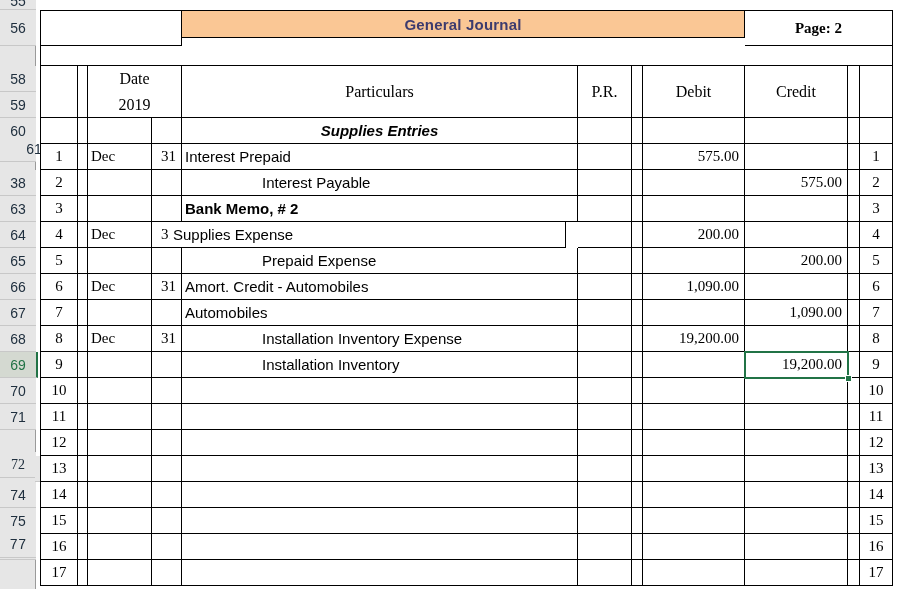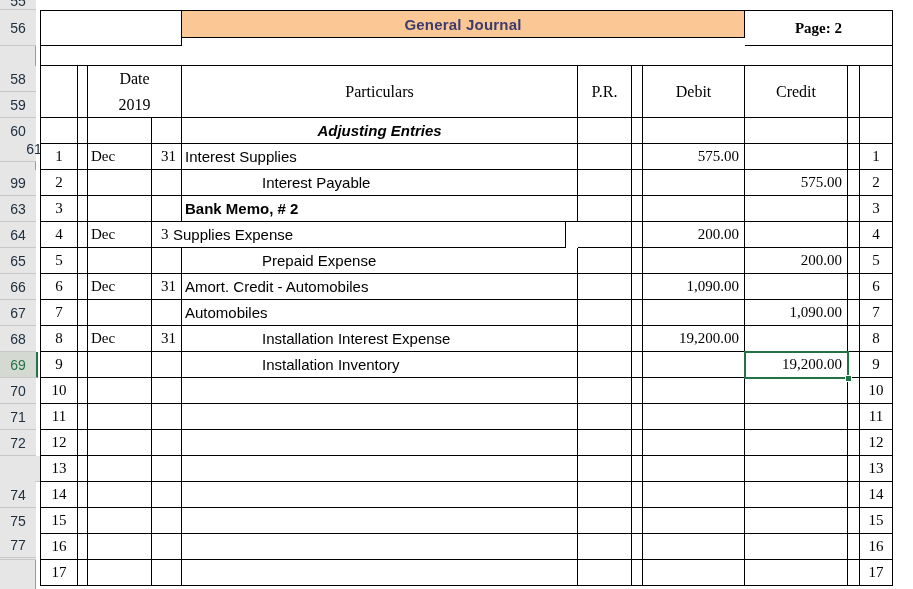--- a/index.html
+++ b/index.html
@@ -139,36 +139,36 @@
   <div class="rowhdr-col"></div>
   <div class="gutter-gap"></div>
   <div id="rowheaders">
       <div class="rowhdr" style="top: -8px; height: 18px;">55</div>
       <div class="rowhdr" style="top: 10px; height: 36px;">56</div>
       <div class="rowhdr" style="top: 46px; height: 20px; margin-top: 39px;">57</div>
       <div class="rowhdr" style="top: 66px; height: 26px;">58</div>
       <div class="rowhdr" style="top: 92px; height: 26px;">59</div>
       <div class="rowhdr" style="top: 118px; height: 26px; text-align: right;">60</div>
       <div class="rowhdr" style="top: 136px; height: 26px; padding-left: 32px;">61</div>
-      <div class="rowhdr" style="top: 170px; height: 26px;">99</div>
+      <div class="rowhdr" style="top: 170px; height: 26px;">38</div>
       <div class="rowhdr" style="top: 196px; height: 26px;">63</div>
       <div class="rowhdr" style="top: 222px; height: 26px;">64</div>
       <div class="rowhdr" style="top: 248px; height: 26px;">65</div>
       <div class="rowhdr" style="top: 274px; height: 26px;">66</div>
       <div class="rowhdr" style="top: 300px; height: 26px;">67</div>
       <div class="rowhdr" style="top: 326px; height: 26px;">68</div>
       <div class="rowhdr sel" style="top: 352px; height: 26px;">69</div>
       <div class="rowhdr" style="top: 378px; height: 26px;">70</div>
       <div class="rowhdr" style="top: 404px; height: 26px;">71</div>
-      <div class="rowhdr" style="top: 430px; height: 26px;">72</div>
+      <div class="rowhdr" style="top: 452px; height: 26px; font-family: Liberation Serif, serif;">72</div>
       <div class="rowhdr" style="top: 456px; height: 26px; margin-left: 35px;">73</div>
       <div class="rowhdr" style="top: 482px; height: 26px;">74</div>
       <div class="rowhdr" style="top: 508px; height: 26px;">75</div>
       <div class="rowhdr" style="top: 534px; height: 26px;">76</div>
-      <div class="rowhdr" style="top: 532px; height: 26px;">77</div>
+      <div class="rowhdr" style="top: 532px; height: 26px; font-family: Liberation Mono, monospace;">77</div>
     </div>
 
   <div id="grid">
       <div class="cell lb tb" style="left: 40px; width: 142px; top: 10px; height: 36px;"></div>
       <div class="cell tb c title-cell" style="left: 182px; width: 563px; top: 10px; height: 28px;">General Journal</div>
       <div class="cell tb c page-cell" style="left: 745px; width: 148px; top: 10px; height: 36px;">Page: 2</div>
       <div class="cell lb" style="left: 40px; width: 853px; top: 46px; height: 20px;"></div>
       <div class="cell lb" style="left: 40px; width: 38px; top: 66px; height: 52px;"></div>
       <div class="cell" style="left: 78px; width: 10px; top: 66px; height: 52px;"></div>
       <div class="cell c hdr-label nob" style="left: 88px; width: 94px; top: 66px; height: 26px;">Date</div>
@@ -177,32 +177,32 @@
       <div class="cell c hdr-label" style="left: 578px; width: 54px; top: 66px; height: 52px;">P.R.</div>
       <div class="cell" style="left: 632px; width: 11px; top: 66px; height: 52px;"></div>
       <div class="cell c hdr-label" style="left: 643px; width: 102px; top: 66px; height: 52px;">Debit</div>
       <div class="cell c hdr-label" style="left: 745px; width: 103px; top: 66px; height: 52px;">Credit</div>
       <div class="cell" style="left: 848px; width: 12px; top: 66px; height: 52px;"></div>
       <div class="cell" style="left: 860px; width: 33px; top: 66px; height: 52px;"></div>
       <div class="cell lb" style="left: 40px; width: 38px; top: 118px; height: 26px;"></div>
       <div class="cell" style="left: 78px; width: 10px; top: 118px; height: 26px;"></div>
       <div class="cell" style="left: 88px; width: 64px; top: 118px; height: 26px;"></div>
       <div class="cell" style="left: 152px; width: 30px; top: 118px; height: 26px;"></div>
-      <div class="cell c sans bolditalic" style="left: 182px; width: 396px; top: 118px; height: 26px;">Adjusting Entries</div>
+      <div class="cell c sans bolditalic" style="left: 182px; width: 396px; top: 118px; height: 26px;">Supplies Entries</div>
       <div class="cell" style="left: 578px; width: 54px; top: 118px; height: 26px;"></div>
       <div class="cell" style="left: 632px; width: 11px; top: 118px; height: 26px;"></div>
       <div class="cell" style="left: 643px; width: 102px; top: 118px; height: 26px;"></div>
       <div class="cell" style="left: 745px; width: 103px; top: 118px; height: 26px;"></div>
       <div class="cell" style="left: 848px; width: 12px; top: 118px; height: 26px;"></div>
       <div class="cell" style="left: 860px; width: 33px; top: 118px; height: 26px;"></div>
       <div class="cell lb c serif" style="left: 40px; width: 38px; top: 144px; height: 26px;">1</div>
       <div class="cell" style="left: 78px; width: 10px; top: 144px; height: 26px;"></div>
       <div class="cell l serif" style="left: 88px; width: 64px; top: 144px; height: 26px;">Dec</div>
       <div class="cell r serif" style="left: 152px; width: 30px; top: 144px; height: 26px;">31</div>
-      <div class="cell sans l" style="left: 182px; width: 396px; top: 144px; height: 26px;">Interest Supplies</div>
+      <div class="cell sans l" style="left: 182px; width: 396px; top: 144px; height: 26px;">Interest Prepaid</div>
       <div class="cell c serif" style="left: 578px; width: 54px; top: 144px; height: 26px;"></div>
       <div class="cell" style="left: 632px; width: 11px; top: 144px; height: 26px;"></div>
       <div class="cell r serif" style="left: 643px; width: 102px; top: 144px; height: 26px;">575.00</div>
       <div class="cell r serif" style="left: 745px; width: 103px; top: 144px; height: 26px;"></div>
       <div class="cell" style="left: 848px; width: 12px; top: 144px; height: 26px;"></div>
       <div class="cell c serif" style="left: 860px; width: 33px; top: 144px; height: 26px;">1</div>
       <div class="cell lb c serif" style="left: 40px; width: 38px; top: 170px; height: 26px;">2</div>
       <div class="cell" style="left: 78px; width: 10px; top: 170px; height: 26px;"></div>
       <div class="cell l serif" style="left: 88px; width: 64px; top: 170px; height: 26px;"></div>
       <div class="cell r serif" style="left: 152px; width: 30px; top: 170px; height: 26px;"></div>
@@ -265,21 +265,21 @@
       <div class="cell c serif" style="left: 578px; width: 54px; top: 300px; height: 26px;"></div>
       <div class="cell" style="left: 632px; width: 11px; top: 300px; height: 26px;"></div>
       <div class="cell r serif" style="left: 643px; width: 102px; top: 300px; height: 26px;"></div>
       <div class="cell r serif" style="left: 745px; width: 103px; top: 300px; height: 26px;">1,090.00</div>
       <div class="cell" style="left: 848px; width: 12px; top: 300px; height: 26px;"></div>
       <div class="cell c serif" style="left: 860px; width: 33px; top: 300px; height: 26px;">7</div>
       <div class="cell lb c serif" style="left: 40px; width: 38px; top: 326px; height: 26px;">8</div>
       <div class="cell" style="left: 78px; width: 10px; top: 326px; height: 26px;"></div>
       <div class="cell l serif" style="left: 88px; width: 64px; top: 326px; height: 26px;">Dec</div>
       <div class="cell r serif" style="left: 152px; width: 30px; top: 326px; height: 26px;">31</div>
-      <div class="cell sans l indent1" style="left: 182px; width: 396px; top: 326px; height: 26px;">Installation Interest Expense</div>
+      <div class="cell sans l indent1" style="left: 182px; width: 396px; top: 326px; height: 26px;">Installation Inventory Expense</div>
       <div class="cell c serif" style="left: 578px; width: 54px; top: 326px; height: 26px;"></div>
       <div class="cell" style="left: 632px; width: 11px; top: 326px; height: 26px;"></div>
       <div class="cell r serif" style="left: 643px; width: 102px; top: 326px; height: 26px;">19,200.00</div>
       <div class="cell r serif" style="left: 745px; width: 103px; top: 326px; height: 26px;"></div>
       <div class="cell" style="left: 848px; width: 12px; top: 326px; height: 26px;"></div>
       <div class="cell c serif" style="left: 860px; width: 33px; top: 326px; height: 26px;">8</div>
       <div class="cell lb c serif" style="left: 40px; width: 38px; top: 352px; height: 26px;">9</div>
       <div class="cell" style="left: 78px; width: 10px; top: 352px; height: 26px;"></div>
       <div class="cell l serif" style="left: 88px; width: 64px; top: 352px; height: 26px;"></div>
       <div class="cell r serif" style="left: 152px; width: 30px; top: 352px; height: 26px;"></div>

